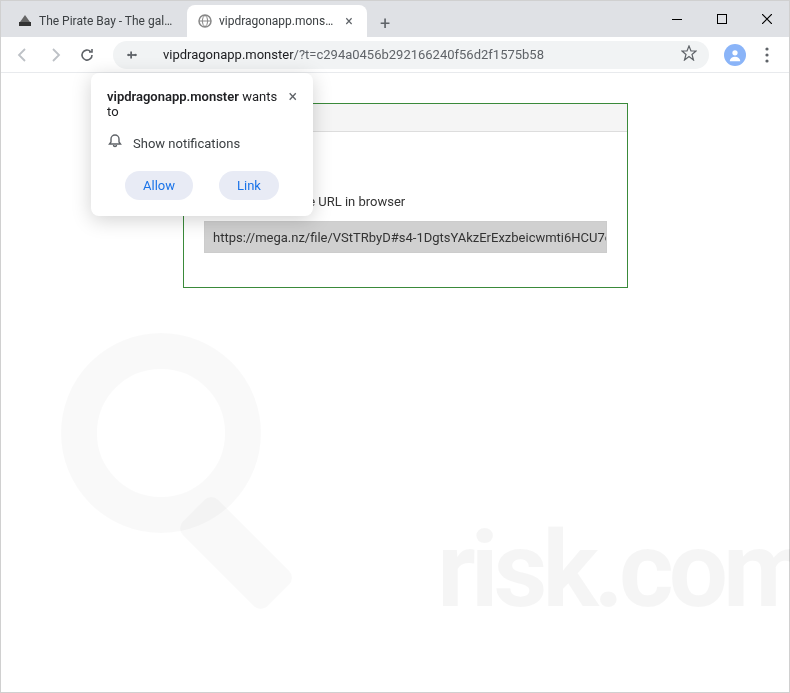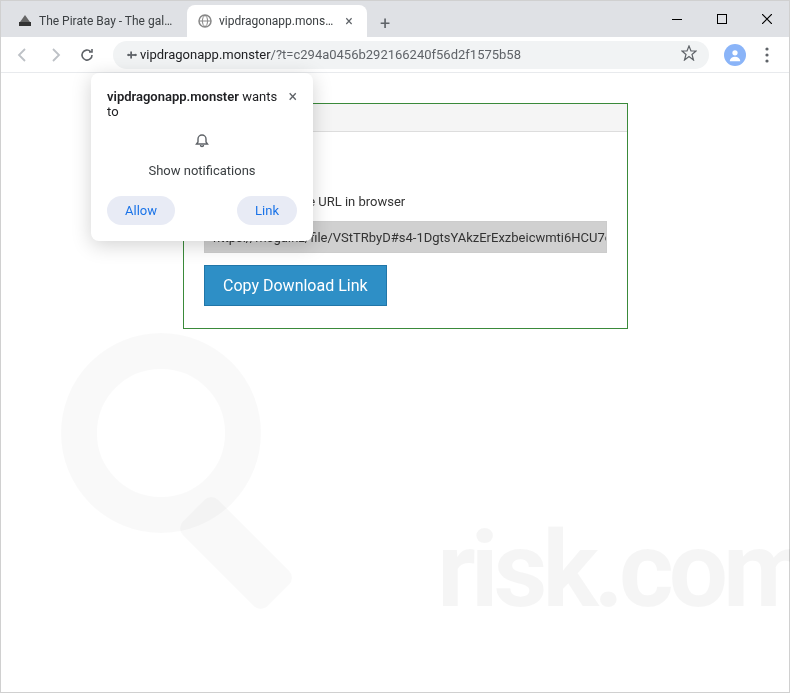--- a/index.html
+++ b/index.html
@@ -17,21 +17,21 @@
     .tab-close { width: 16px; height: 16px; margin-left: 4px; display: flex; align-items: center; justify-content: center; color: #5f6368; font-size: 14px; flex-shrink: 0; }
     .new-tab-btn { width: 28px; height: 28px; display: flex; align-items: center; justify-content: center; color: #5f6368; font-size: 18px; margin-left: 4px; }
     
     .window-controls { position: absolute; right: 0; top: 0; display: flex; height: 36px; }
     .win-ctrl { width: 45px; height: 100%; display: flex; align-items: center; justify-content: center; color: #000; font-size: 11px; }
     
     .toolbar { height: 36px; background: #fff; display: flex; align-items: center; padding: 0 8px; border-bottom: 1px solid #e8eaed; gap: 4px; }
     .nav-btn { width: 28px; height: 28px; display: flex; align-items: center; justify-content: center; color: #5f6368; border-radius: 50%; }
     .nav-btn.disabled { color: #bdc1c6; }
     
-    .address-bar { flex: 1; height: 28px; background: #f1f3f4; border-radius: 14px; display: flex; align-items: center; padding: 0 12px; margin: 0 8px; gap: 1px; }
+    .address-bar { flex: 1; height: 28px; background: #f1f3f4; border-radius: 14px; display: flex; align-items: center; padding: 0 12px; margin: 0 8px; gap: 24px; }
     .site-info-icon { color: #5f6368; display: flex; align-items: center; }
     .url-text { font-size: 13px; color: #202124; flex: 1; }
     .url-text .domain { color: #202124; }
     .url-text .path { color: #5f6368; }
     .star-icon { color: #5f6368; }
     
     .profile-btn { width: 28px; height: 28px; border-radius: 50%; display: flex; align-items: center; justify-content: center; }
     .profile-avatar { width: 22px; height: 22px; border-radius: 50%; background: #8ab4f8; display: flex; align-items: center; justify-content: center; font-size: 11px; color: #fff; }
     .menu-btn { width: 28px; height: 28px; display: flex; align-items: center; justify-content: center; color: #5f6368; }
     
@@ -45,24 +45,24 @@
     .card-subtitle { font-size: 13px; color: #333; margin-bottom: 12px; }
     .url-input { width: 100%; height: 32px; padding: 0 8px; font-size: 13px; color: #333; background: #d0d0d0; border: 1px solid #ccc; margin-bottom: 12px; white-space: nowrap; overflow: hidden; text-overflow: clip; line-height: 32px; }
     .copy-btn { background: #2e8fc6; color: #fff; border: 1px solid #2176a8; padding: 10px 18px; font-size: 16px; cursor: pointer; }
     
     
     .notif-popup { position: absolute; left: 90px; top: 0px; width: 222px; background: #fff; border-radius: 8px; box-shadow: 0 4px 20px rgba(0,0,0,0.18); padding: 16px; z-index: 100; }
     .notif-header { display: flex; justify-content: space-between; align-items: flex-start; margin-bottom: 14px; }
     .notif-title { font-size: 13px; color: #202124; }
     .notif-title b { font-weight: 600; }
     .notif-close { color: #5f6368; font-size: 16px; line-height: 1; cursor: pointer; }
-    .notif-row { display: flex; align-items: center; gap: 10px; margin-bottom: 18px; flex-direction: column; }
+    .notif-row { display: flex; align-items: center; gap: 10px; margin-bottom: 18px; }
     .notif-bell { color: #5f6368; }
     .notif-text { font-size: 13px; color: #3c4043; }
-    .notif-buttons { display: flex; justify-content: space-between; gap: 26px; }
+    .notif-buttons { display: flex; justify-content: center; gap: 26px; }
     .notif-btn { padding: 7px 18px; border-radius: 16px; font-size: 13px; border: none; background: #e8ebf5; color: #1a73e8; cursor: pointer; }
     
     
     .watermark { position: absolute; right: -20px; bottom: 60px; font-size: 105px; font-weight: bold; color: rgba(0,0,0,0.04); letter-spacing: -5px; pointer-events: none; }
     .watermark-circle { position: absolute; left: 60px; top: 260px; width: 200px; height: 200px; border: 36px solid rgba(0,0,0,0.025); border-radius: 50%; pointer-events: none; }
     .watermark-handle { position: absolute; left: 210px; top: 420px; width: 50px; height: 120px; background: rgba(0,0,0,0.025); transform: rotate(-45deg); border-radius: 10px; pointer-events: none; }
   </style>
 </head>
 <body>
 
@@ -167,21 +167,20 @@
     <div class="watermark-circle"></div>
     <div class="watermark-handle"></div>
     <div class="watermark">risk.com</div>
 
     <div class="download-card">
       <div class="card-header-bar"></div>
       <div class="card-body">
         <div class="card-title">2025</div>
         <div class="card-subtitle">Copy and paste the URL in browser</div>
         <div class="url-input">https://mega.nz/file/VStTRbyD#s4-1DgtsYAkzErExzbeicwmti6HCU7e_7GmQ7</div>
-        <button class="copy-btn">Copy Download Link</button>
       </div>
     </div>
 
     <div class="notif-popup">
       <div class="notif-header">
         <div class="notif-title">
           <b>vipdragonapp.monster</b><span> wants to</span>
         </div>
         <div class="notif-close">×</div>
       </div>

